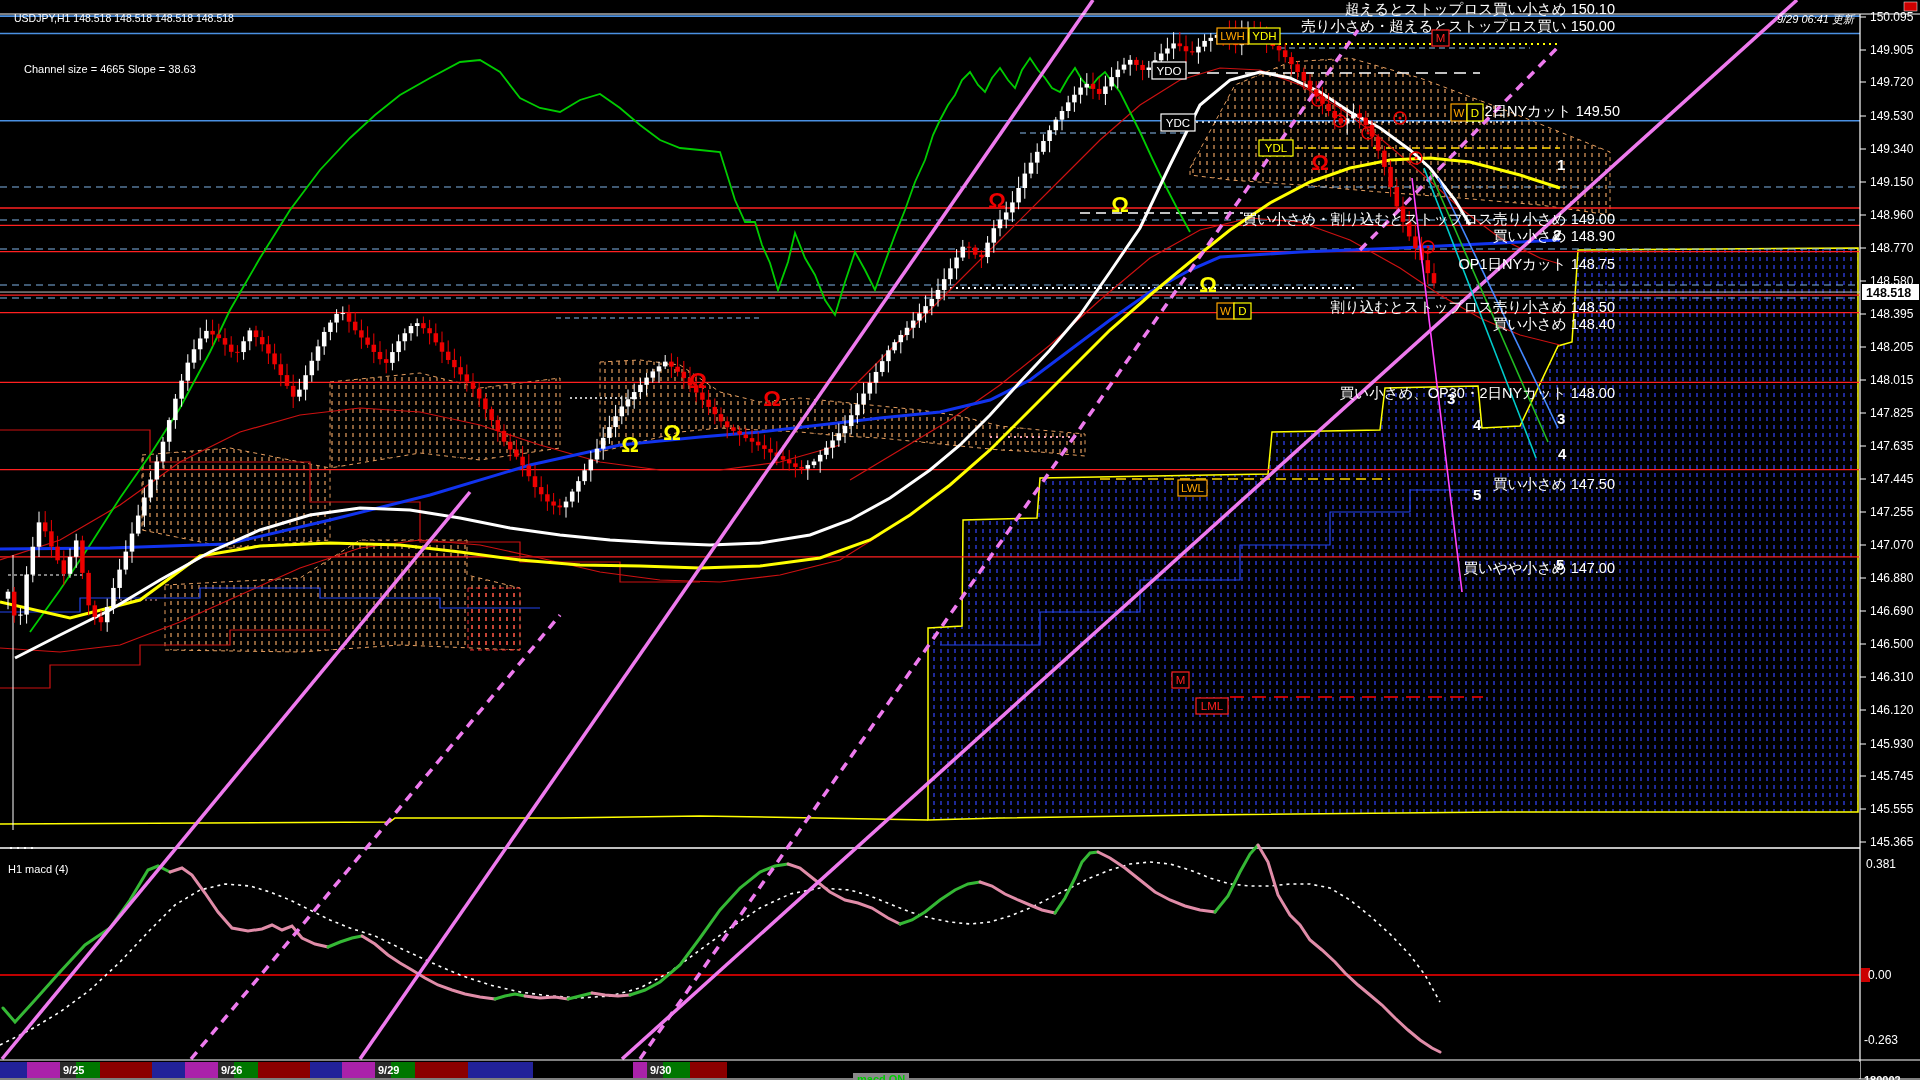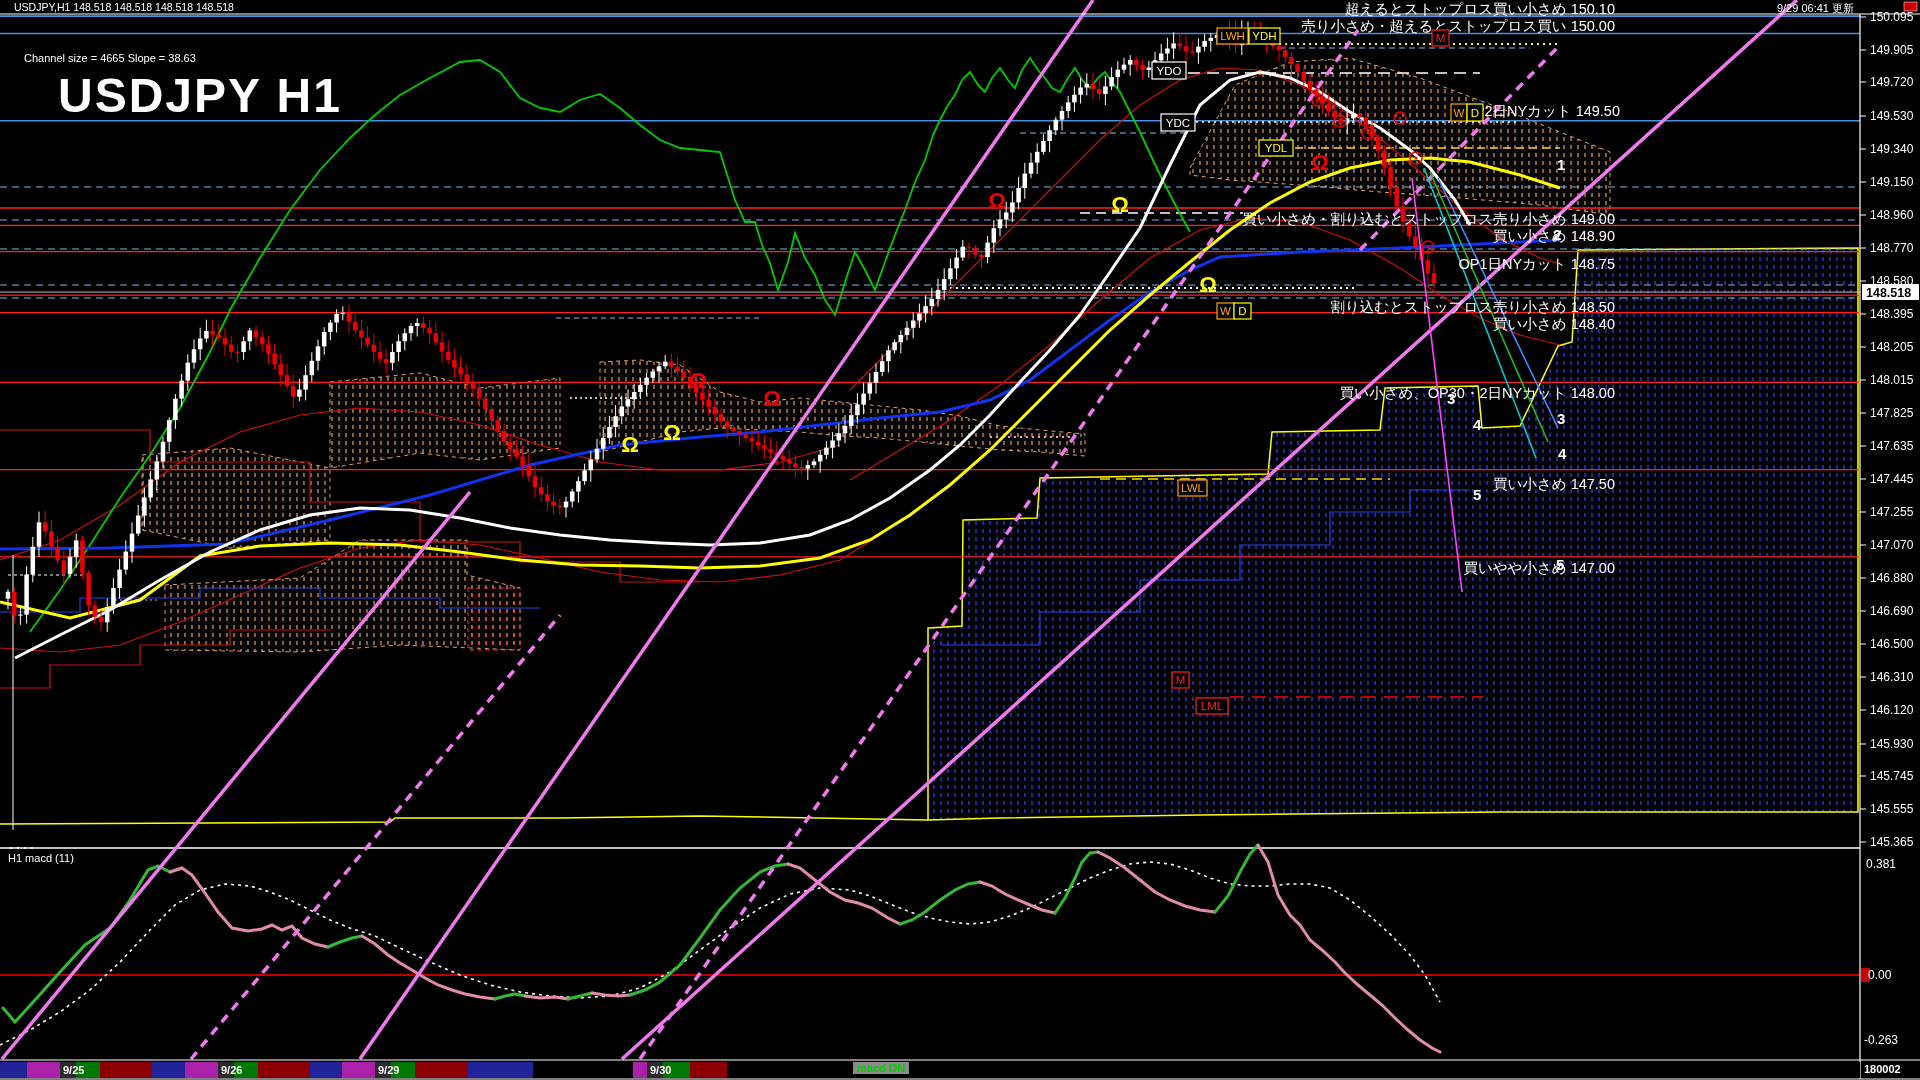--- a/index.html
+++ b/index.html
@@ -1,21 +1,21 @@
 <!DOCTYPE html>
 <html><head>
 <meta charset="utf-8">
 <style>
   html,body{margin:0;padding:0;background:#000;}
   #stage{position:relative;width:1920px;height:1080px;background:#000;overflow:hidden;
          font-family:"Liberation Sans",sans-serif;}
   #chart-svg{position:absolute;left:0;top:0;z-index:1;}
-  .ovl{position:absolute;z-index:3;color:#fff;white-space:nowrap;}
+  .ovl{position:absolute;z-index:3;color:#fff;white-space:nowrap;margin-top:11px;}
   #title-line{left:14px;top:1px;font-size:10.5px;}
-  #updated{right:66px;top:1px;font-size:11px;}
+  #updated{right:66px;top:1px;font-size:11px;font-style:italic;}
   #watermark{left:58px;top:68px;font-size:48px;font-weight:bold;letter-spacing:2px;}
   #channel-info{left:24px;top:52px;font-size:11px;}
   #macd-label{left:8px;top:852px;font-size:11px;}
   #macd-on{left:853px;top:1062px;font-size:11px;background:#8a8a8a;color:#00cc00;
            padding:0 4px;font-weight:bold;}
   #vol-corner{left:1864px;top:1063px;font-size:11px;font-weight:bold;}
 </style>
 </head>
 <body>
 
@@ -755,18 +755,17 @@
         <text x="1447" y="404" fill="#fff" font-family="Liberation Sans, sans-serif" font-size="15" font-weight="bold">3</text>
         <text x="1473" y="430" fill="#fff" font-family="Liberation Sans, sans-serif" font-size="15" font-weight="bold">4</text>
         <text x="1473" y="500" fill="#fff" font-family="Liberation Sans, sans-serif" font-size="15" font-weight="bold">5</text>
         <text x="1557" y="424" fill="#fff" font-family="Liberation Sans, sans-serif" font-size="15" font-weight="bold">3</text>
         <text x="1558" y="459" fill="#fff" font-family="Liberation Sans, sans-serif" font-size="15" font-weight="bold">4</text>
         <text x="1556" y="570" fill="#fff" font-family="Liberation Sans, sans-serif" font-size="15" font-weight="bold">5</text>
       </g>
     </svg>
   <div class="ovl" id="title-line">USDJPY,H1  148.518 148.518 148.518 148.518</div>
   <div class="ovl" id="updated">9/29 06:41 更新</div>
-  <div class="ovl" id="watermark">USDJPY H1</div>
   <div class="ovl" id="channel-info">Channel size = 4665 Slope = 38.63</div>
-  <div class="ovl" id="macd-label">H1  macd (11)</div>
+  <div class="ovl" id="macd-label">H1  macd (4)</div>
   <div class="ovl" id="macd-on">macd ON</div>
   <div class="ovl" id="vol-corner">180002</div>
 </div>
 
 </body></html>

